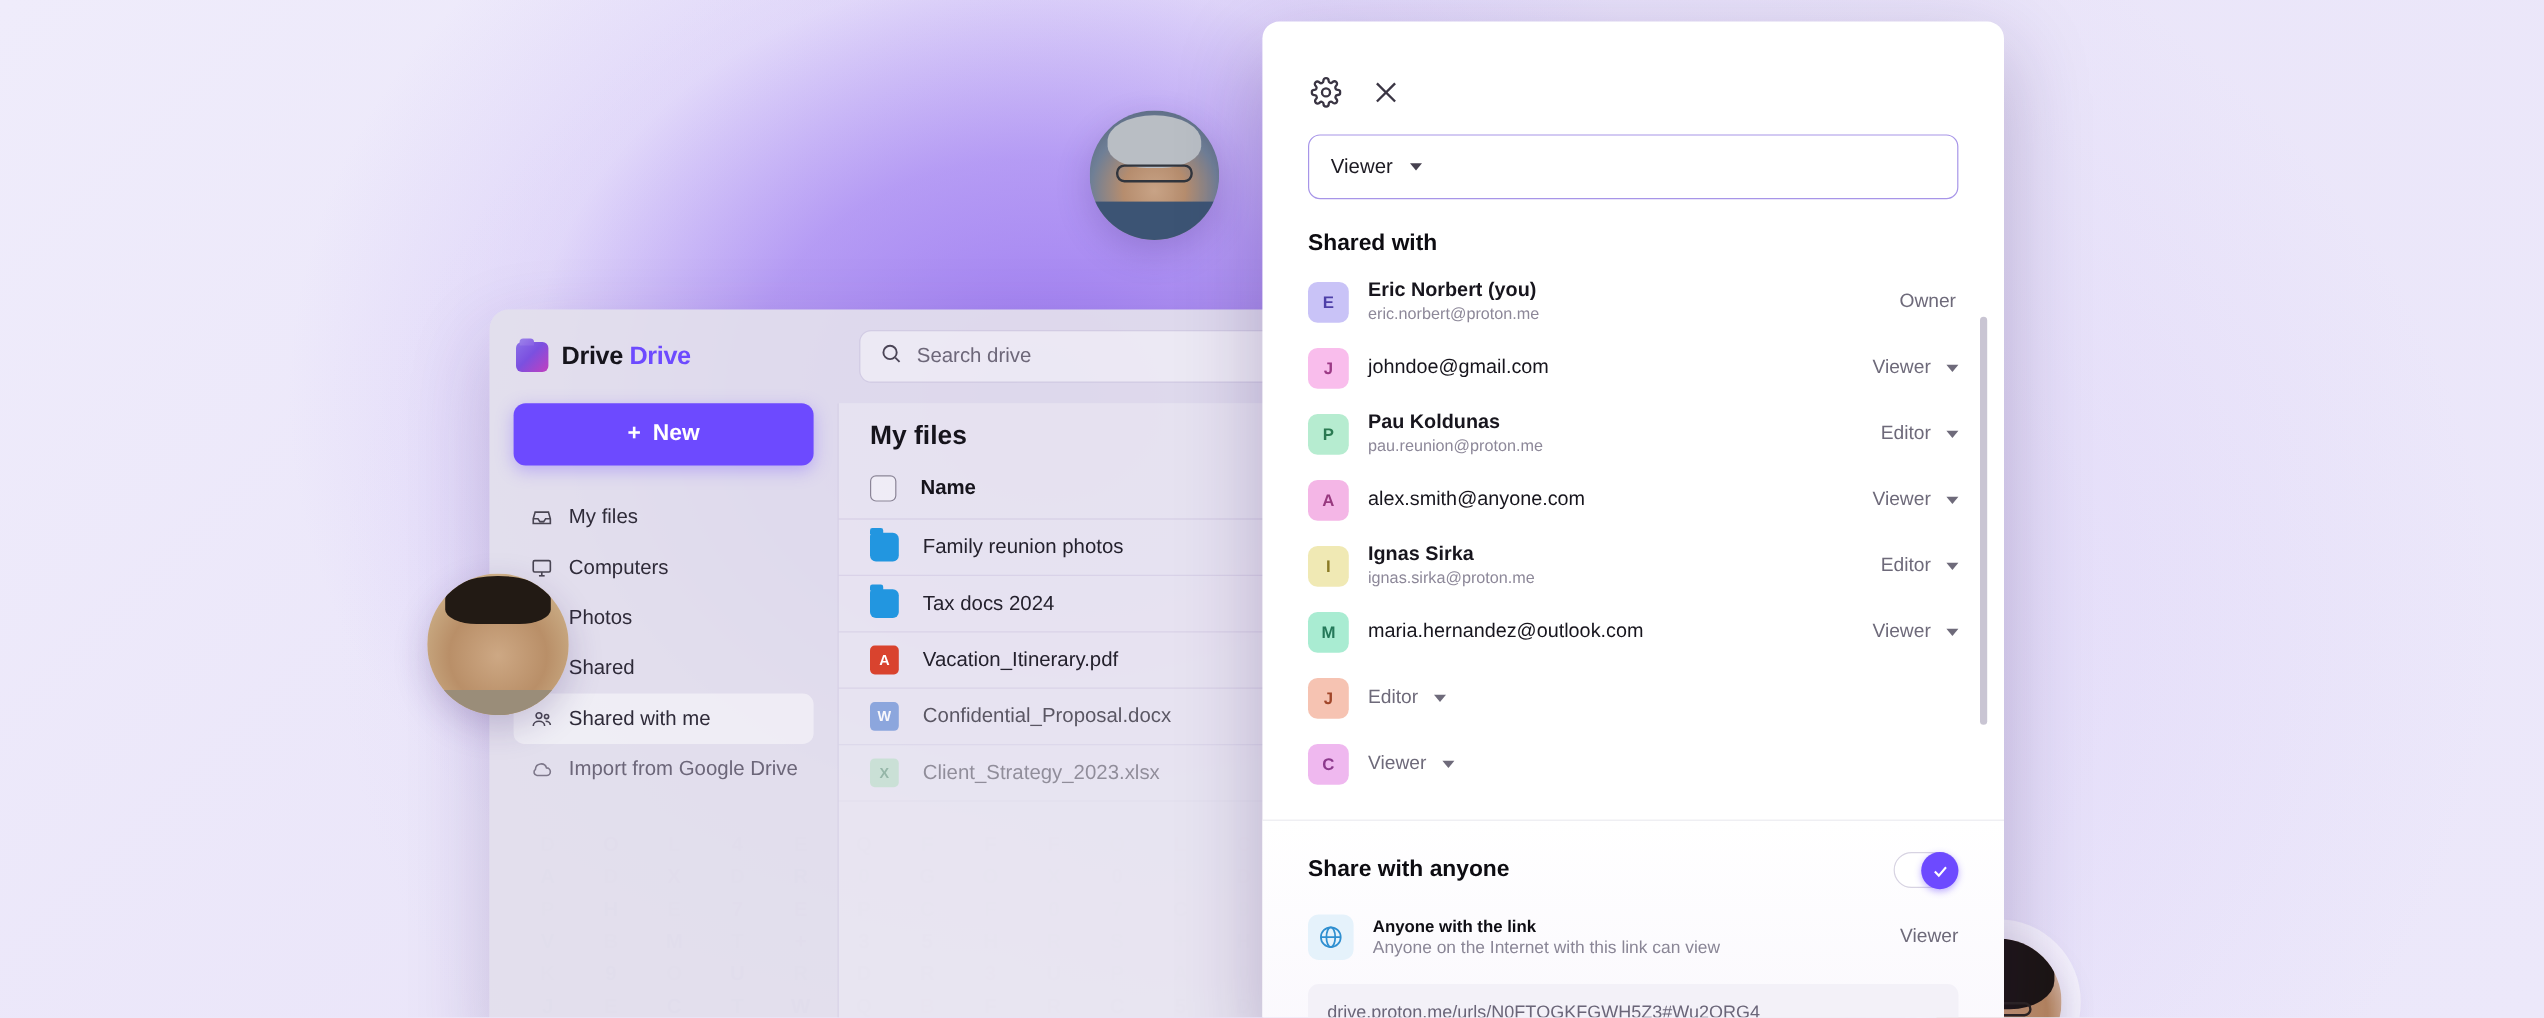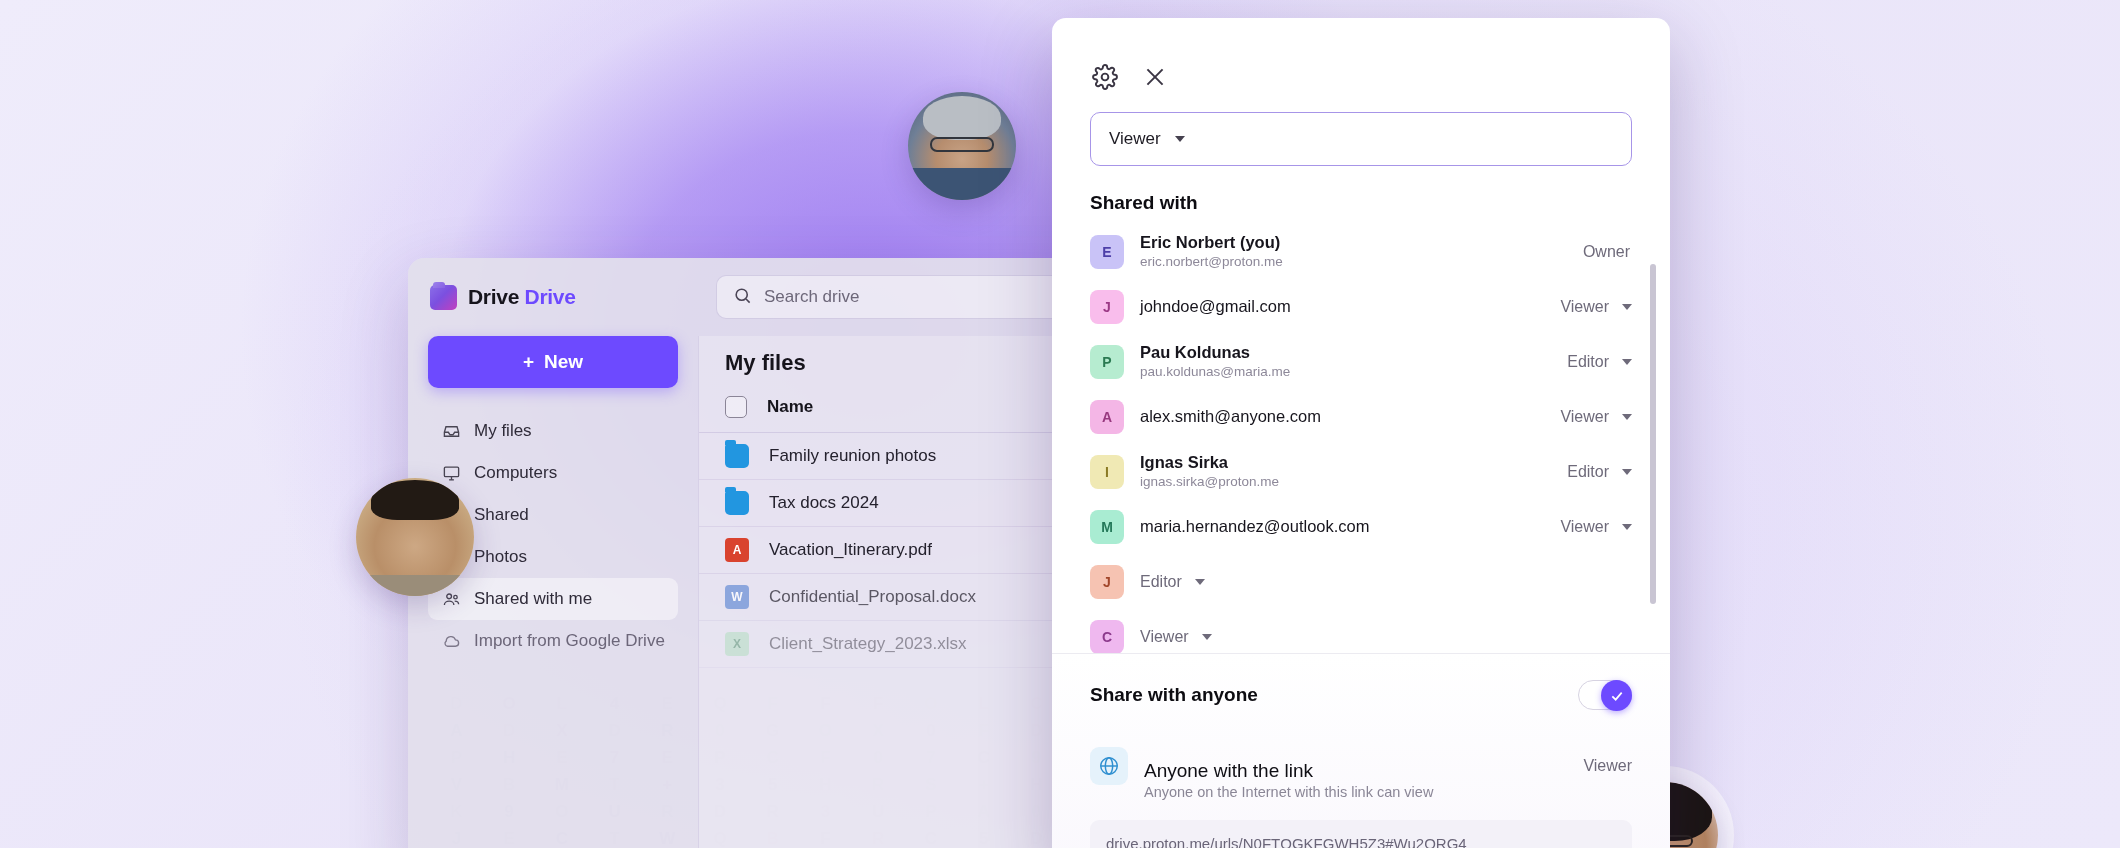--- a/index.html
+++ b/index.html
@@ -257,21 +257,21 @@
   .toggle .knob svg { width: 16px; height: 16px; stroke: #fff; fill: none; stroke-width: 2.6; }
 
   .link-row { display: flex; align-items: center; gap: 16px; padding: 22px 0 0 0; }
   .globe-wrap {
     width: 38px; height: 38px; border-radius: 9px;
     background: #e5f2fb;
     display: flex; align-items: center; justify-content: center;
     flex: none;
   }
   .globe-wrap svg { width: 22px; height: 22px; stroke: #2f8fd0; fill: none; stroke-width: 1.6; }
-  .link-title { font-size: 19px; font-weight: 400; color: #0f0e14; margin-top: 28px; }
+  .link-title { font-size: 14px; font-weight: 700; color: #0f0e14; }
   .link-sub { font-size: 14.5px; color: #8a8696; margin-top: 2px; }
   .link-role { font-size: 16px; color: #6e6a7a; }
 
   .url-box {
     margin: 20px 0 0 0;
     height: 46px;
     background: #f3f1f8;
     border-radius: 9px;
     display: flex; align-items: center;
     padding: 0 16px;
@@ -461,38 +461,38 @@
                 <rect x="3" y="4" width="18" height="12" rx="1.5"></rect>
                 <line x1="9" y1="20" x2="15" y2="20"></line>
                 <line x1="12" y1="16" x2="12" y2="20"></line>
               </svg>
             </span>
           <span>Computers</span>
         </div>
         <div class="nav-item">
           <span class="nav-ico">
               <svg viewBox="0 0 24 24">
+                <rect x="3" y="5" width="18" height="14" rx="2"></rect>
+                <circle cx="9" cy="10" r="2"></circle>
+                <path d="M4 18l5-5 4 4 3-3 4 4"></path>
+              </svg>
+            </span>
+          <span>Photos</span>
+        </div>
+        <div class="nav-item">
+          <span class="nav-ico">
+              <svg viewBox="0 0 24 24">
                 <circle cx="6" cy="12" r="2.5"></circle>
                 <circle cx="17" cy="6" r="2.5"></circle>
                 <circle cx="17" cy="18" r="2.5"></circle>
                 <line x1="8.2" y1="10.8" x2="14.8" y2="7.2"></line>
                 <line x1="8.2" y1="13.2" x2="14.8" y2="16.8"></line>
               </svg>
             </span>
           <span>Shared</span>
-        </div>
-        <div class="nav-item">
-          <span class="nav-ico">
-              <svg viewBox="0 0 24 24">
-                <rect x="3" y="5" width="18" height="14" rx="2"></rect>
-                <circle cx="9" cy="10" r="2"></circle>
-                <path d="M4 18l5-5 4 4 3-3 4 4"></path>
-              </svg>
-            </span>
-          <span>Photos</span>
         </div>
         <div class="nav-item active">
           <span class="nav-ico">
               <svg viewBox="0 0 24 24">
                 <circle cx="9" cy="8" r="3"></circle>
                 <path d="M3 19c0-3 2.7-5 6-5s6 2 6 5"></path>
                 <circle cx="17" cy="9" r="2.2"></circle>
                 <path d="M16 14c2.8 0 5 1.7 5 4"></path>
               </svg>
             </span>
@@ -611,21 +611,21 @@
             </span>
             <span class="prole">
               <span>Viewer</span>
               <span class="caret"></span>
             </span>
           </div>
           <div class="person">
             <span class="pav" style="background: rgb(182, 236, 208); color: rgb(43, 122, 82);">P</span>
             <span class="pinfo">
               <div class="pname bold">Pau Koldunas</div>
-              <div class="pmail">pau.koldunas@maria.me</div>
+              <div class="pmail">pau.reunion@proton.me</div>
             </span>
             <span class="prole">
               <span>Editor</span>
               <span class="caret"></span>
             </span>
           </div>
           <div class="person">
             <span class="pav" style="background: rgb(244, 182, 230); color: rgb(152, 57, 127);">A</span>
             <span class="pinfo">
               <div class="pname">alex.smith@anyone.com</div>

